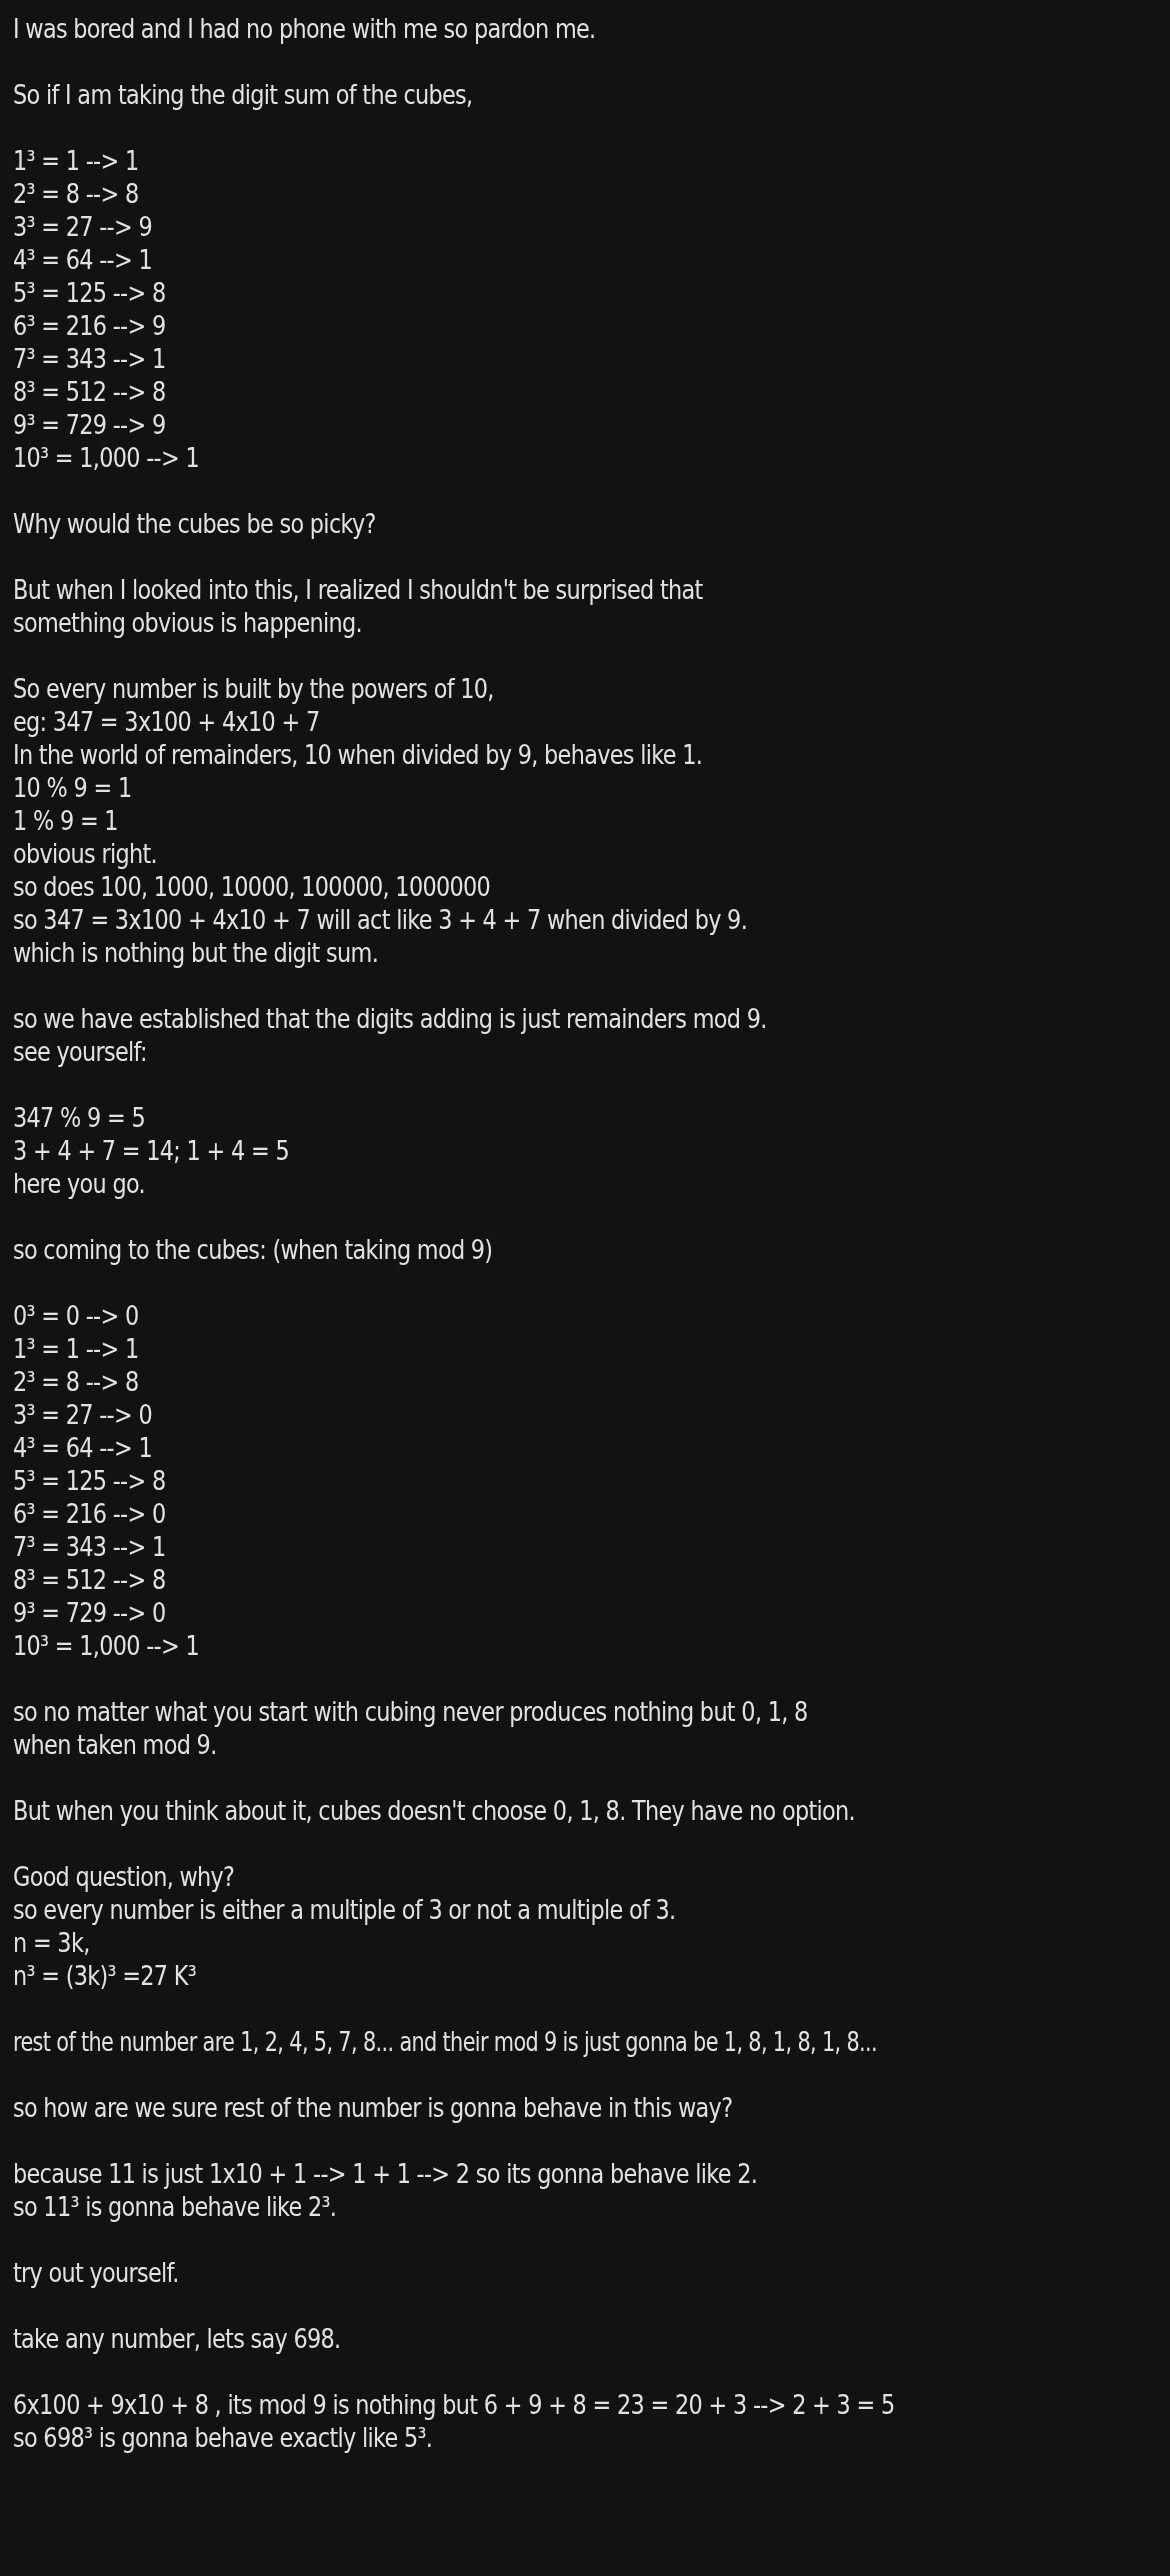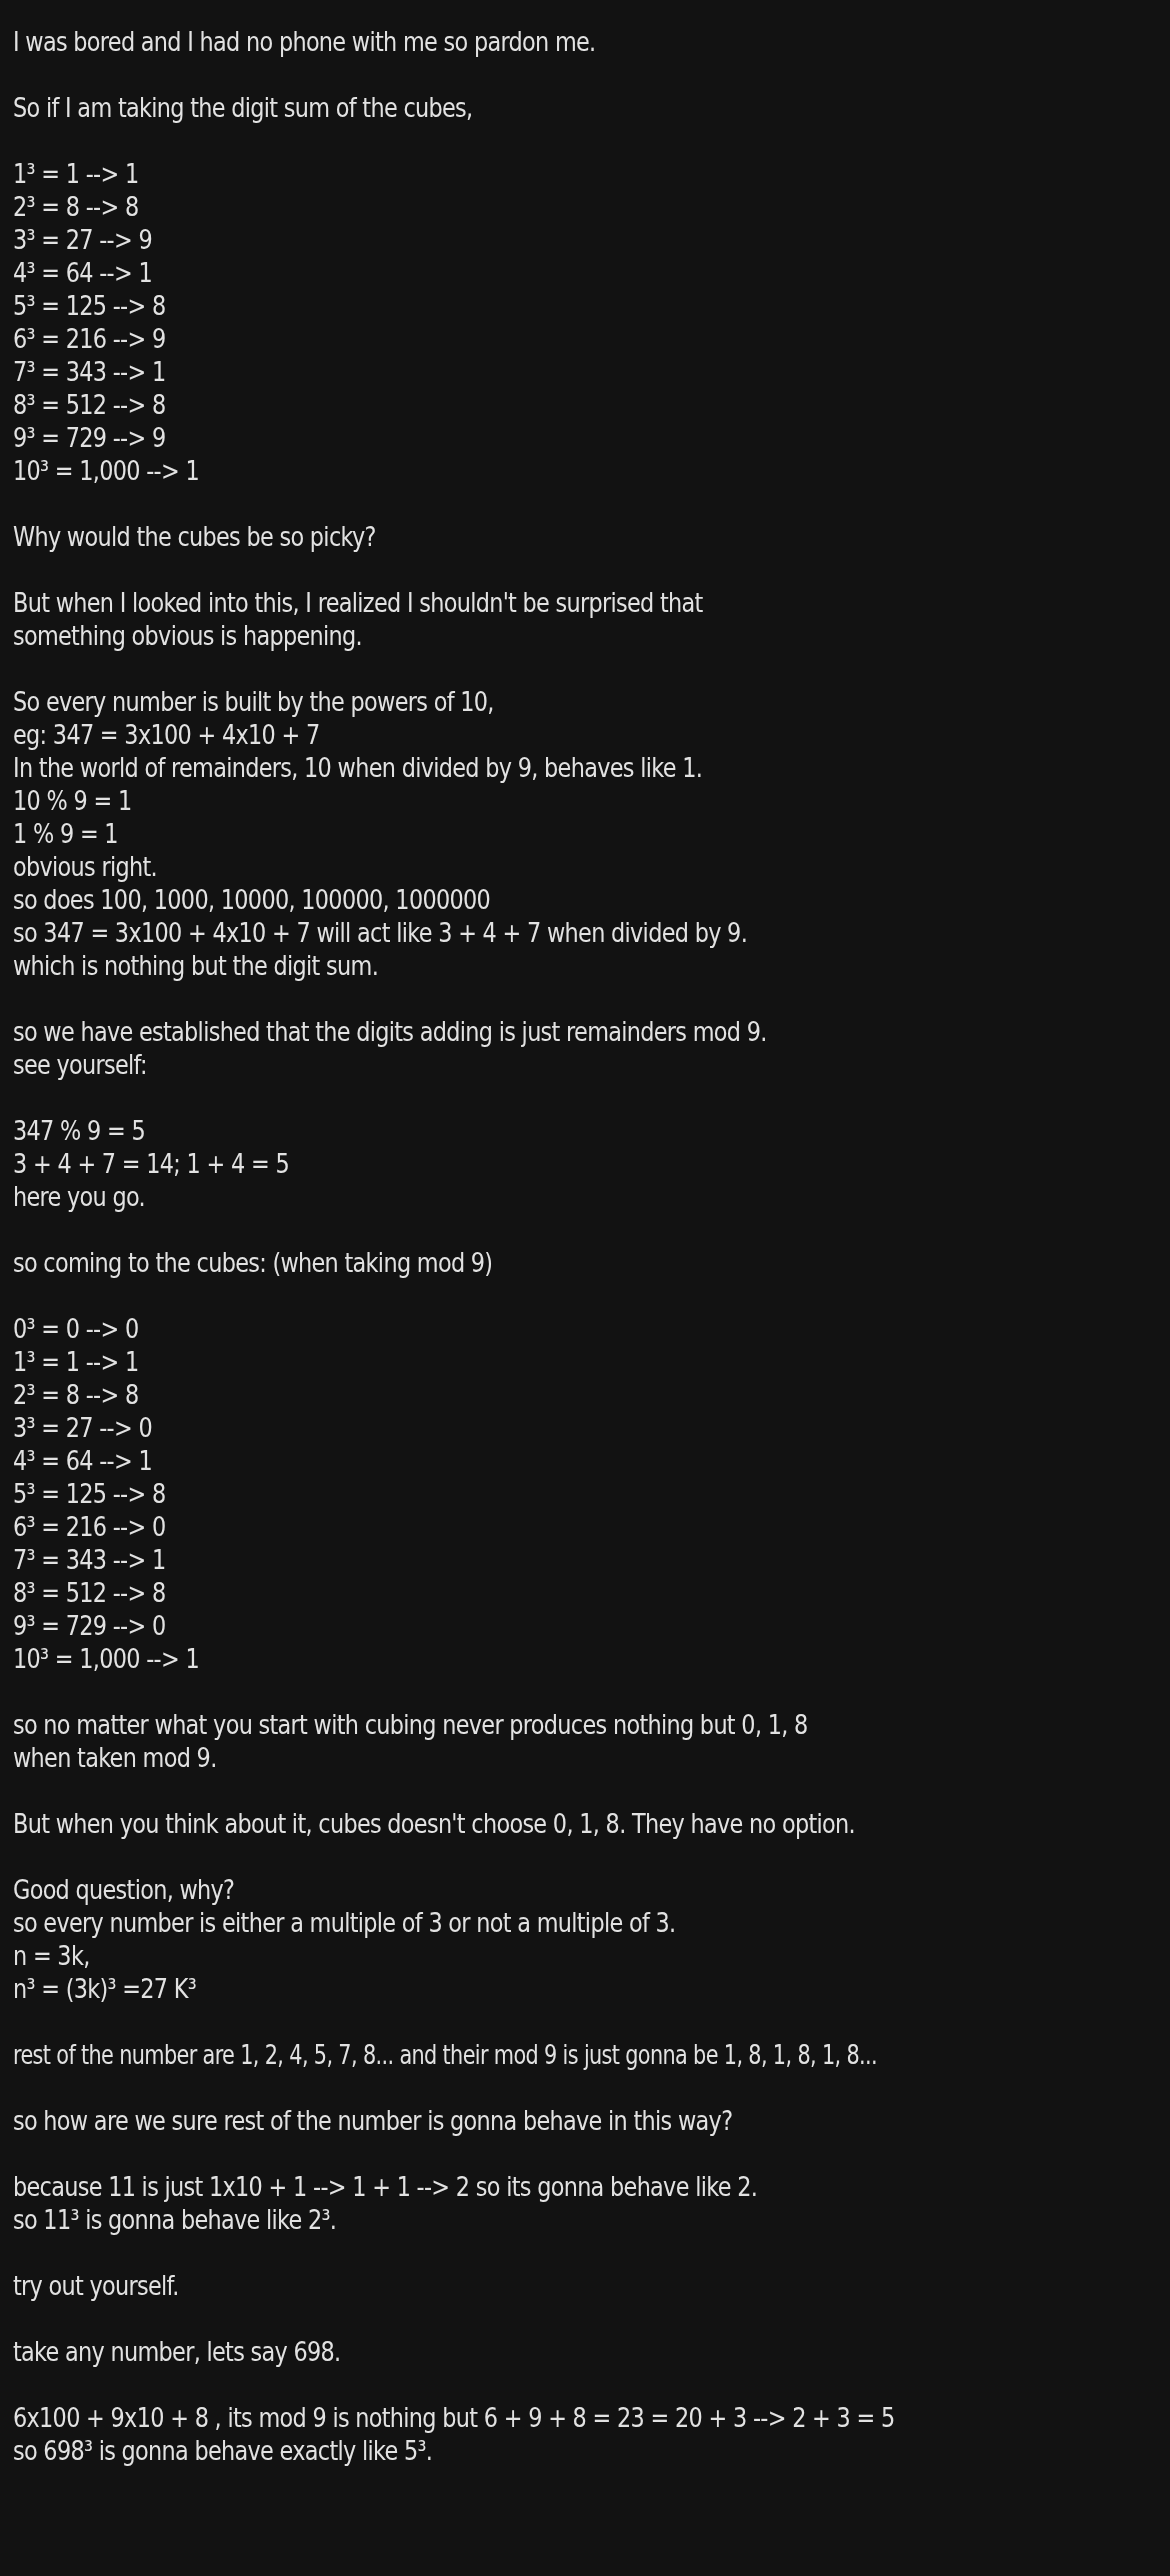--- a/index.html
+++ b/index.html
@@ -13,21 +13,20 @@
       background: #121212;
       color: #e2e2e2;
       font-family: "DejaVu Sans", sans-serif;
       font-size: 26px;
       overflow: hidden;
     }
     .doc {
       padding: 13.2px 0 0 13.2px;
       box-sizing: border-box;
       width: 951px;
-      margin-top: 13px;
     }
     .line {
       height: 33px;
       line-height: 33px;
       white-space: pre;
       letter-spacing: -0.8px;
       transform: scaleX(0.86);
       transform-origin: left center;
     }
     .line.blank { }

